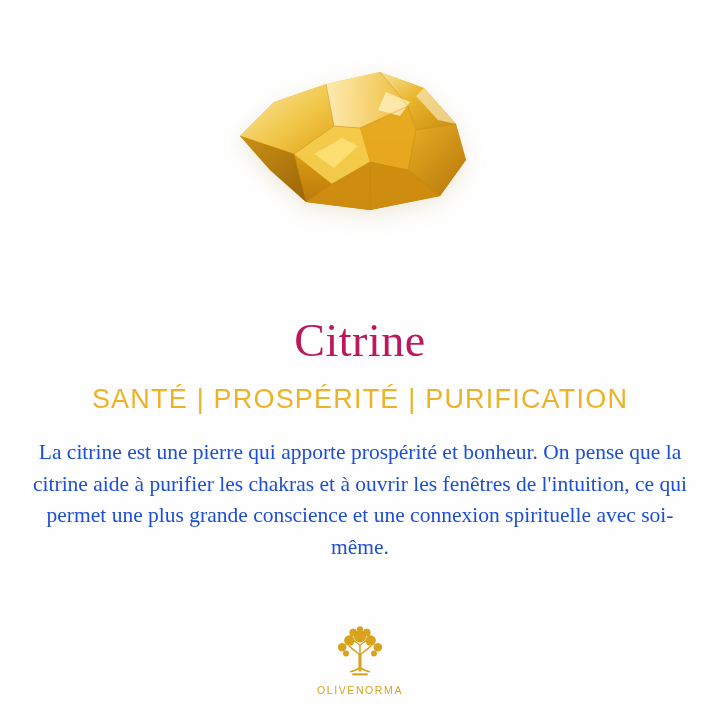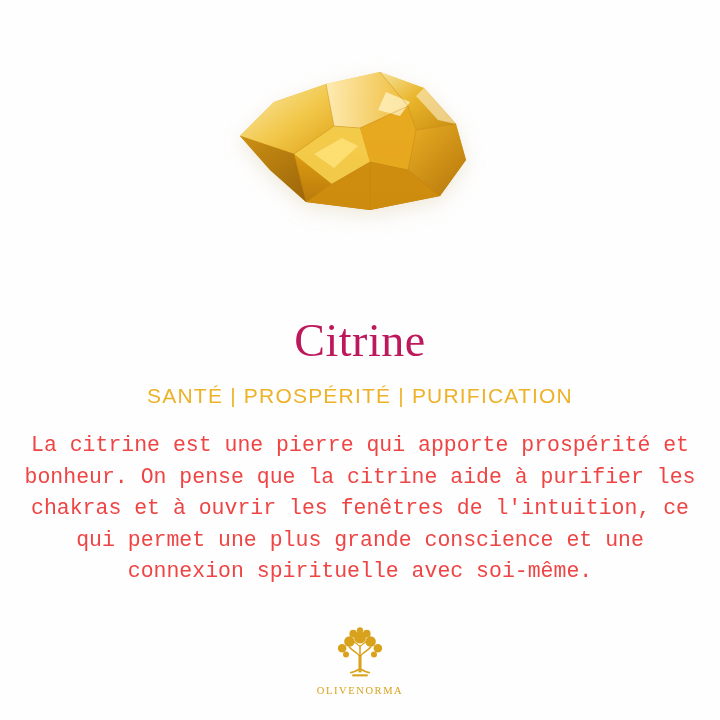--- a/index.html
+++ b/index.html
@@ -51,54 +51,53 @@
     font-size: 46px;
     line-height: 1;
     color: #be185d;
     letter-spacing: 0.5px;
     font-weight: 400;
     text-align: center;
   }
   .subtitle {
     margin-top: 20px;
     font-family: "Liberation Sans", sans-serif;
-    font-size: 21px;
+    font-size: 27px;
     letter-spacing: 1.2px;
     color: #edb227;
     text-align: right;
     font-weight: 400;
   }
   .description {
     margin-top: 22px;
     width: 680px;
     text-align: center;
     font-size: 21.5px;
     line-height: 1.47;
-    color: #ef4444;
-    font-family: Liberation Mono, monospace;
+    color: #1d4ed8;
   }
 
   
   .logo-area {
     position: absolute;
     bottom: 24px;
     left: 0;
     width: 720px;
     display: flex;
     flex-direction: column;
     align-items: center;
   }
   .tree-svg {
     display: block;
     width: 62px;
     height: 56px;
   }
   .brand {
     margin-top: 3px;
-    font-family: Liberation Serif, serif;
+    font-family: Liberation Sans, sans-serif;
     font-size: 10.5px;
     letter-spacing: 1.6px;
     color: #d9a21c;
   }
 </style>
 </head>
 <body>
 
 <div class="card">
 

